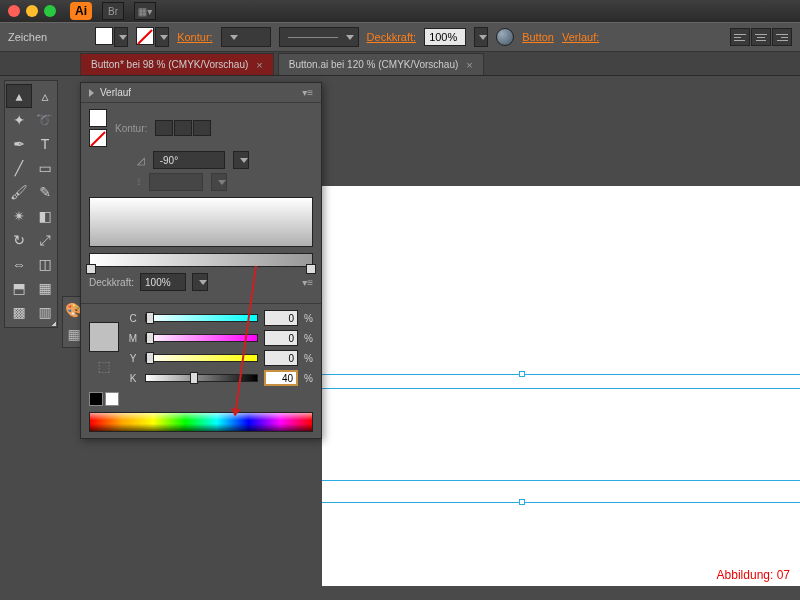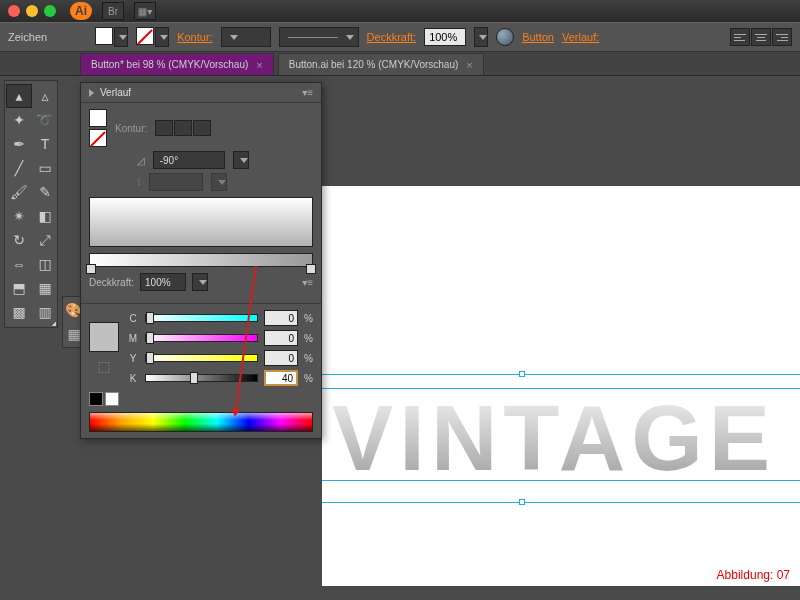--- a/index.html
+++ b/index.html
@@ -2,41 +2,41 @@
 <html><head>
 <meta charset="utf-8">
 <style>
 * { margin:0; padding:0; box-sizing:border-box; font-family:"Lucida Grande","Segoe UI",sans-serif; }
 body { background:#4a4a4a; width:800px; height:600px; overflow:hidden; position:relative; }
 
 
 .titlebar { height:22px; background:linear-gradient(#3f3f3f,#2a2a2a); display:flex; align-items:center; padding:0 8px; gap:6px; }
 .tb-dot { width:12px; height:12px; border-radius:50%; }
 .tb-close{background:#ff5f57}.tb-min{background:#ffbd2e}.tb-max{background:#28c940}
-.ai-logo { width:22px; height:18px; background:#ff7f18; color:#404040; font-weight:bold; font-size:12px; display:flex; align-items:center; justify-content:center; margin-left:8px; border-radius:9px;}
+.ai-logo { width:22px; height:18px; background:#ff7f18; color:#000000; font-weight:bold; font-size:12px; display:flex; align-items:center; justify-content:center; margin-left:8px; border-radius:4px;}
 .tb-btn { width:22px; height:18px; border:1px solid #1a1a1a; background:#3a3a3a; margin-left:4px; display:flex; align-items:center; justify-content:center; color:#999; font-size:10px;}
 
 
 .ctrlbar { height:30px; background:#535353; border-top:1px solid #666; border-bottom:1px solid #333; display:flex; align-items:center; padding:0 8px; gap:8px; color:#ccc; font-size:11px;}
 .swatch-pair{display:flex;gap:1px}
 .swatch{width:18px;height:18px;border:1px solid #222;background:#fff;position:relative}
 .swatch.nostroke::after{content:"";position:absolute;left:-2px;right:-2px;top:50%;border-top:2px solid #e00;transform:rotate(-45deg)}
 .ctrl-drop{height:20px;background:#3a3a3a;border:1px solid #222;display:flex;align-items:center;padding:0 4px;gap:4px;color:#999;font-size:10px}
 .chev{width:0;height:0;border-left:4px solid transparent;border-right:4px solid transparent;border-top:5px solid #aaa}
 .opacity-val{width:42px;height:18px;background:#e8e8e8;color:#000;border:1px solid #222;display:flex;align-items:center;padding:0 4px}
 .link-label{color:#ff7f18;text-decoration:underline;cursor:pointer}
 .globe{width:18px;height:18px;border-radius:50%;background:radial-gradient(circle at 30% 30%,#9ab,#456);border:1px solid #222}
 .align-btns{display:flex;gap:1px;margin-left:auto}
 .align-btn{width:20px;height:18px;background:#3a3a3a;border:1px solid #222;display:flex;flex-direction:column;justify-content:center;gap:2px;padding:0 3px}
 .align-btn span{height:1px;background:#aaa}
 
 
 .doctabs { height:24px; background:#434343; display:flex; align-items:flex-end; padding-left:80px; border-bottom:1px solid #2a2a2a;}
 .doctab{height:22px;background:#4f4f4f;border:1px solid #333;border-bottom:none;padding:0 10px;display:flex;align-items:center;gap:8px;color:#ccc;font-size:10px;margin-right:4px}
-.doctab.active{background:#701a75}
+.doctab.active{background:#7f1d1d}
 .doctab .x{color:#999;font-size:11px}
 
 
 .tools{position:absolute;left:4px;top:80px;width:54px;background:#535353;border:1px solid #333;padding:4px 2px;display:grid;grid-template-columns:1fr 1fr;gap:2px}
 .tool{width:24px;height:22px;display:flex;align-items:center;justify-content:center;color:#ccc;font-size:14px;}
 .tool.active{background:#3a3a3a;outline:1px solid #222}
 .corner-tri{position:absolute;right:1px;bottom:1px;width:0;height:0;border-left:4px solid transparent;border-bottom:4px solid #ccc}
 
 
 .iconstrip{position:absolute;left:62px;top:296px;width:24px;background:#535353;border:1px solid #333;padding:4px 0;display:flex;flex-direction:column;align-items:center;gap:6px}
@@ -178,21 +178,20 @@
 </div>
 
 <div class="canvas-wrap">
   <div class="canvas">
     <div class="guide" style="top:188px"></div>
     <div class="guide" style="top:202px"></div>
     <div class="guide" style="top:294px"></div>
     <div class="guide" style="top:316px"></div>
     <div class="sel-handle" style="left:200px;top:188px"></div>
     <div class="sel-handle" style="left:200px;top:316px"></div>
-    <div class="vintage">VINTAGE</div>
     <div class="caption">Abbildung: 07</div>
   </div>
 </div>
 
 <div class="coll" style="left:40px;top:80px">◂◂</div>
 <div class="tools">
   <div class="tool active">▴<div class="corner-tri"></div></div>
   <div class="tool">▵<div class="corner-tri"></div></div>
   <div class="tool">✦<div class="corner-tri"></div></div>
   <div class="tool">➰</div>

